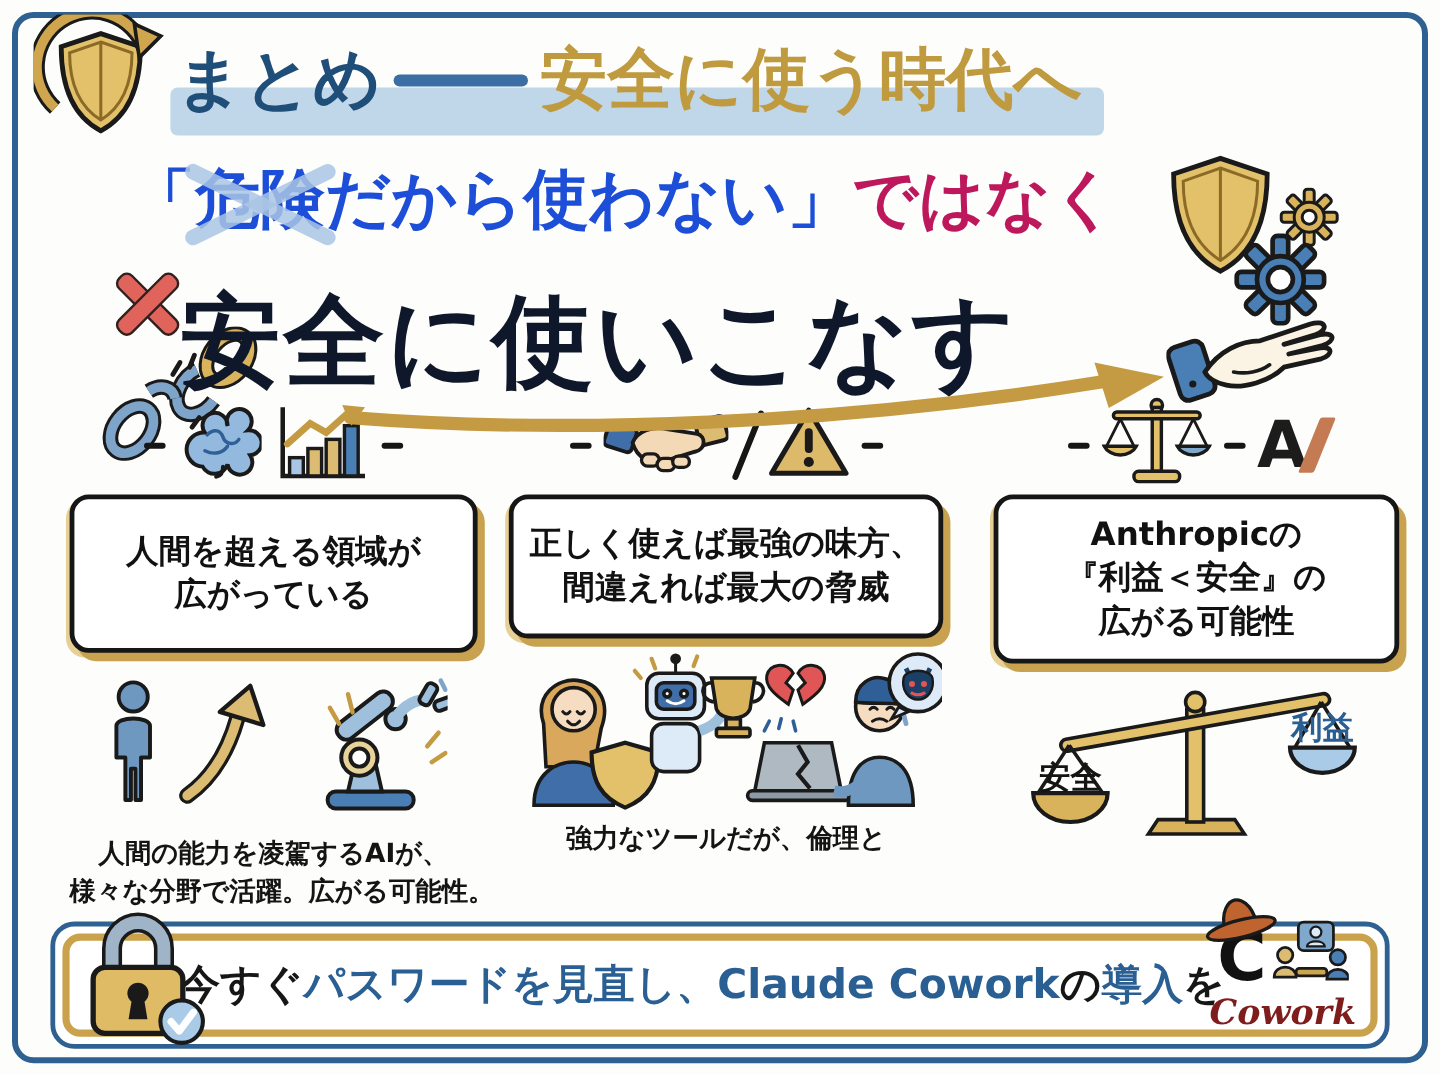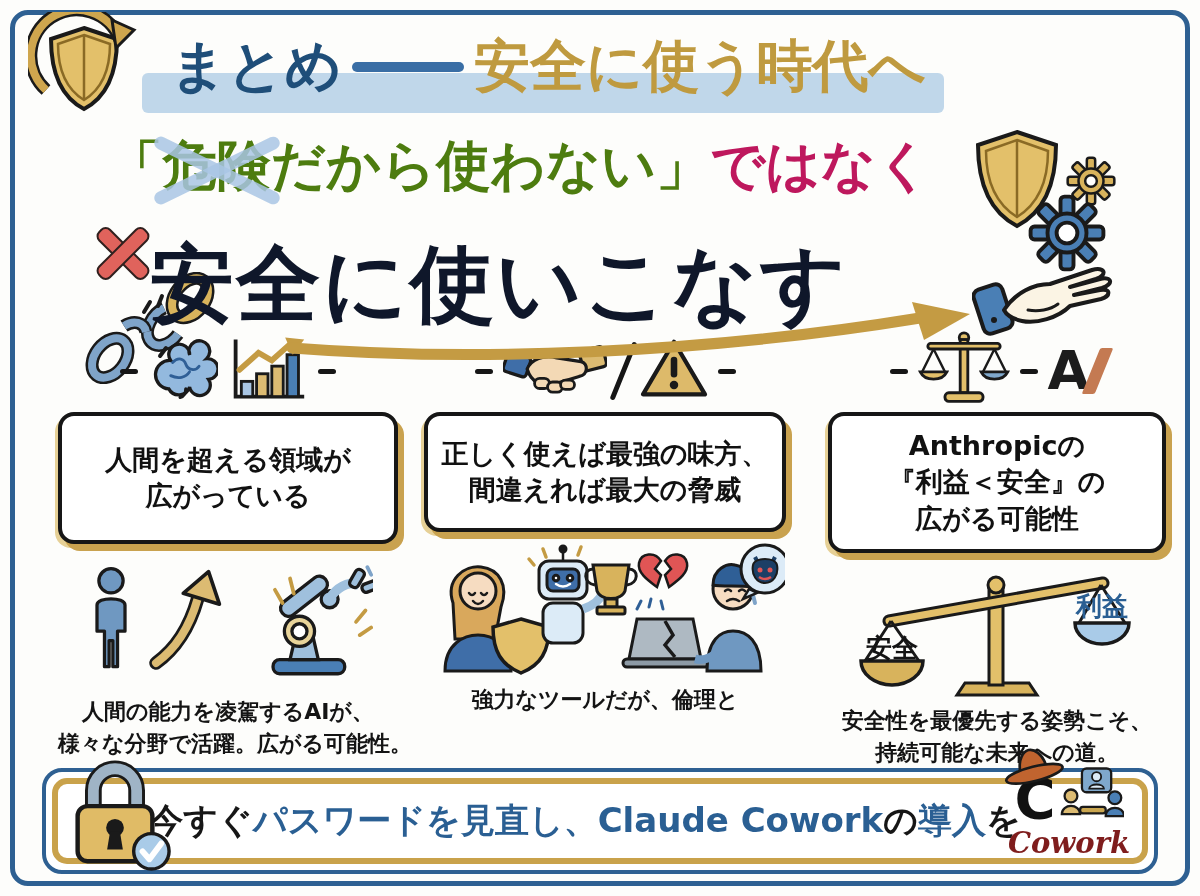--- a/index.html
+++ b/index.html
@@ -10,29 +10,29 @@
            pointer-events:none; }
 
   
   .header { position:absolute; left:28px; top:12px; height:110px; display:flex; align-items:center; }
   .shield-arrow { width:112px; height:110px; flex:0 0 auto; }
   .header-title { position:relative; display:flex; align-items:center; margin-left:6px;
                   font-size:56px; font-weight:800; white-space:nowrap; }
   .header-highlight { position:absolute; left:-4px; right:-18px; top:44px; height:40px;
                       background:#b5d0e6; border-radius:6px; z-index:0; opacity:.85; }
   .header-title > span { position:relative; z-index:1; }
-  .t-main { color:#1f4e79;margin-left:24px; }
+  .t-main { color:#1f4e79; }
   .title-dash { position:relative; z-index:1; display:inline-block; width:112px; height:10px;
                 background:#3a6ea5; border-radius:6px; margin:0 10px; }
   .t-sub { color:#bf9a3f; }
 
   
   .hero-line1 { position:absolute; left:75px; top:130px; width:890px; text-align:center;
                 font-size:54px; font-weight:800; white-space:nowrap; }
-  .hero-line1 .blue { color:#4d7c0f; }
+  .hero-line1 .blue { color:#1d4ed8; }
   .hero-line1 .blk { color:#be185d; }
   .crossed { position:relative; display:inline-block; }
   .crossed::before, .crossed::after { content:""; position:absolute; left:-14%; top:46%;
       width:128%; height:13px; background:#a9c6e4; border-radius:7px; opacity:.85; }
   .crossed::before { transform:rotate(26deg); }
   .crossed::after  { transform:rotate(-26deg); }
 
   .hero-line2 { position:absolute; left:150px; top:228px; width:880px; 
                 font-size:84px; font-weight:800; color:#0f172a; letter-spacing:2px;
                 white-space:nowrap; z-index:2; }
@@ -400,24 +400,20 @@
           <path d="M52 60 L266 22" fill="none" stroke="#e3c06a" stroke-width="7" stroke-linecap="round"></path>
           <path d="M54 60 L28 100 M54 60 L82 100" fill="none" stroke-width="3"></path>
           <path d="M24 100 A31 24 0 0 0 86 100 Z" fill="#d8b35c" stroke-width="3.5"></path>
           <path d="M264 24 L242 62 M264 24 L288 62" fill="none" stroke-width="3"></path>
           <path d="M238 62 A27 21 0 0 0 292 62 Z" fill="#a9cbe8" stroke-width="3.5"></path>
         </g>
         <text x="55" y="96" text-anchor="middle" font-size="26" font-weight="bold" fill="#141414">安全</text>
         <text x="265" y="54" text-anchor="middle" font-size="26" font-weight="bold" fill="#2a5f93">利益</text>
       </svg>
     </div>
-    <div class="caption">
-      <div>安全性を最優先する姿勢こそ、</div>
-      <div>持続可能な未来への道。</div>
-    </div>
   </div>
 
   <div class="banner-outer">
     <div class="banner-inner">
       <div class="banner-text">
         <span class="seg-black">今すぐ</span><span class="seg-blue">パスワードを見直し、</span><span class="seg-blue">Claude Cowork</span><span class="seg-black">の</span><span class="seg-blue">導入</span><span class="seg-black">を</span>
       </div>
     </div>
   </div>
 

